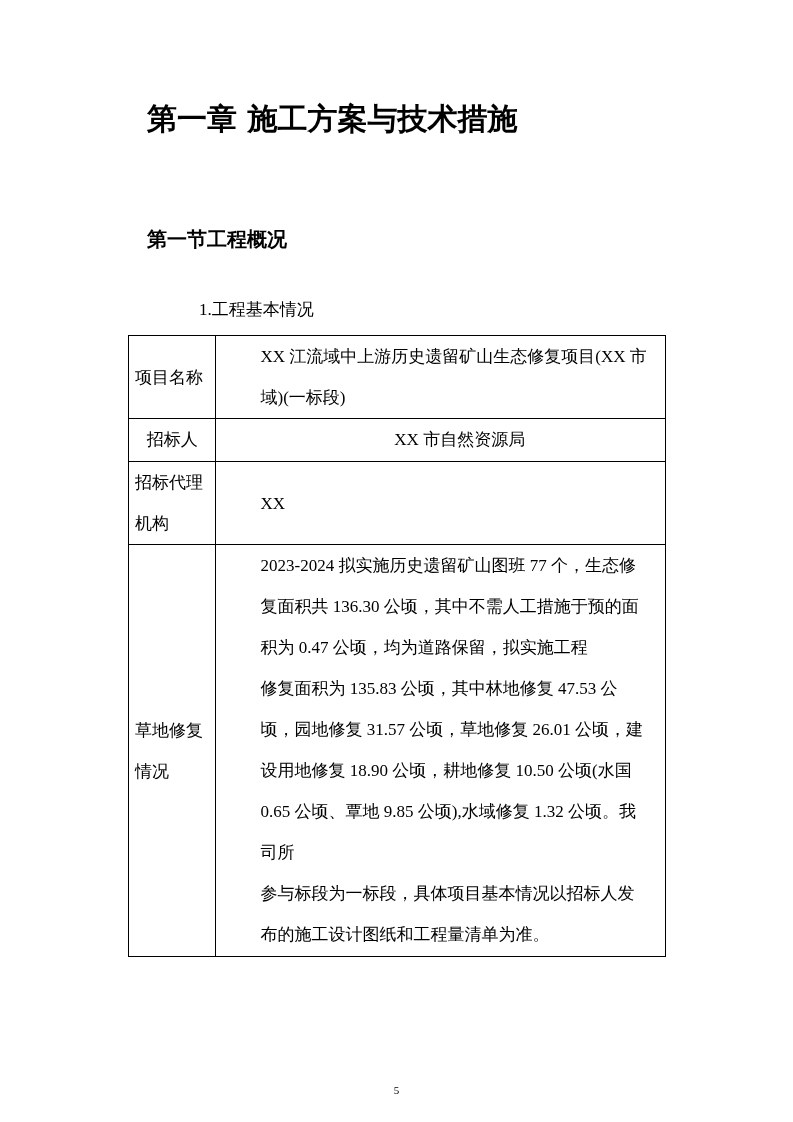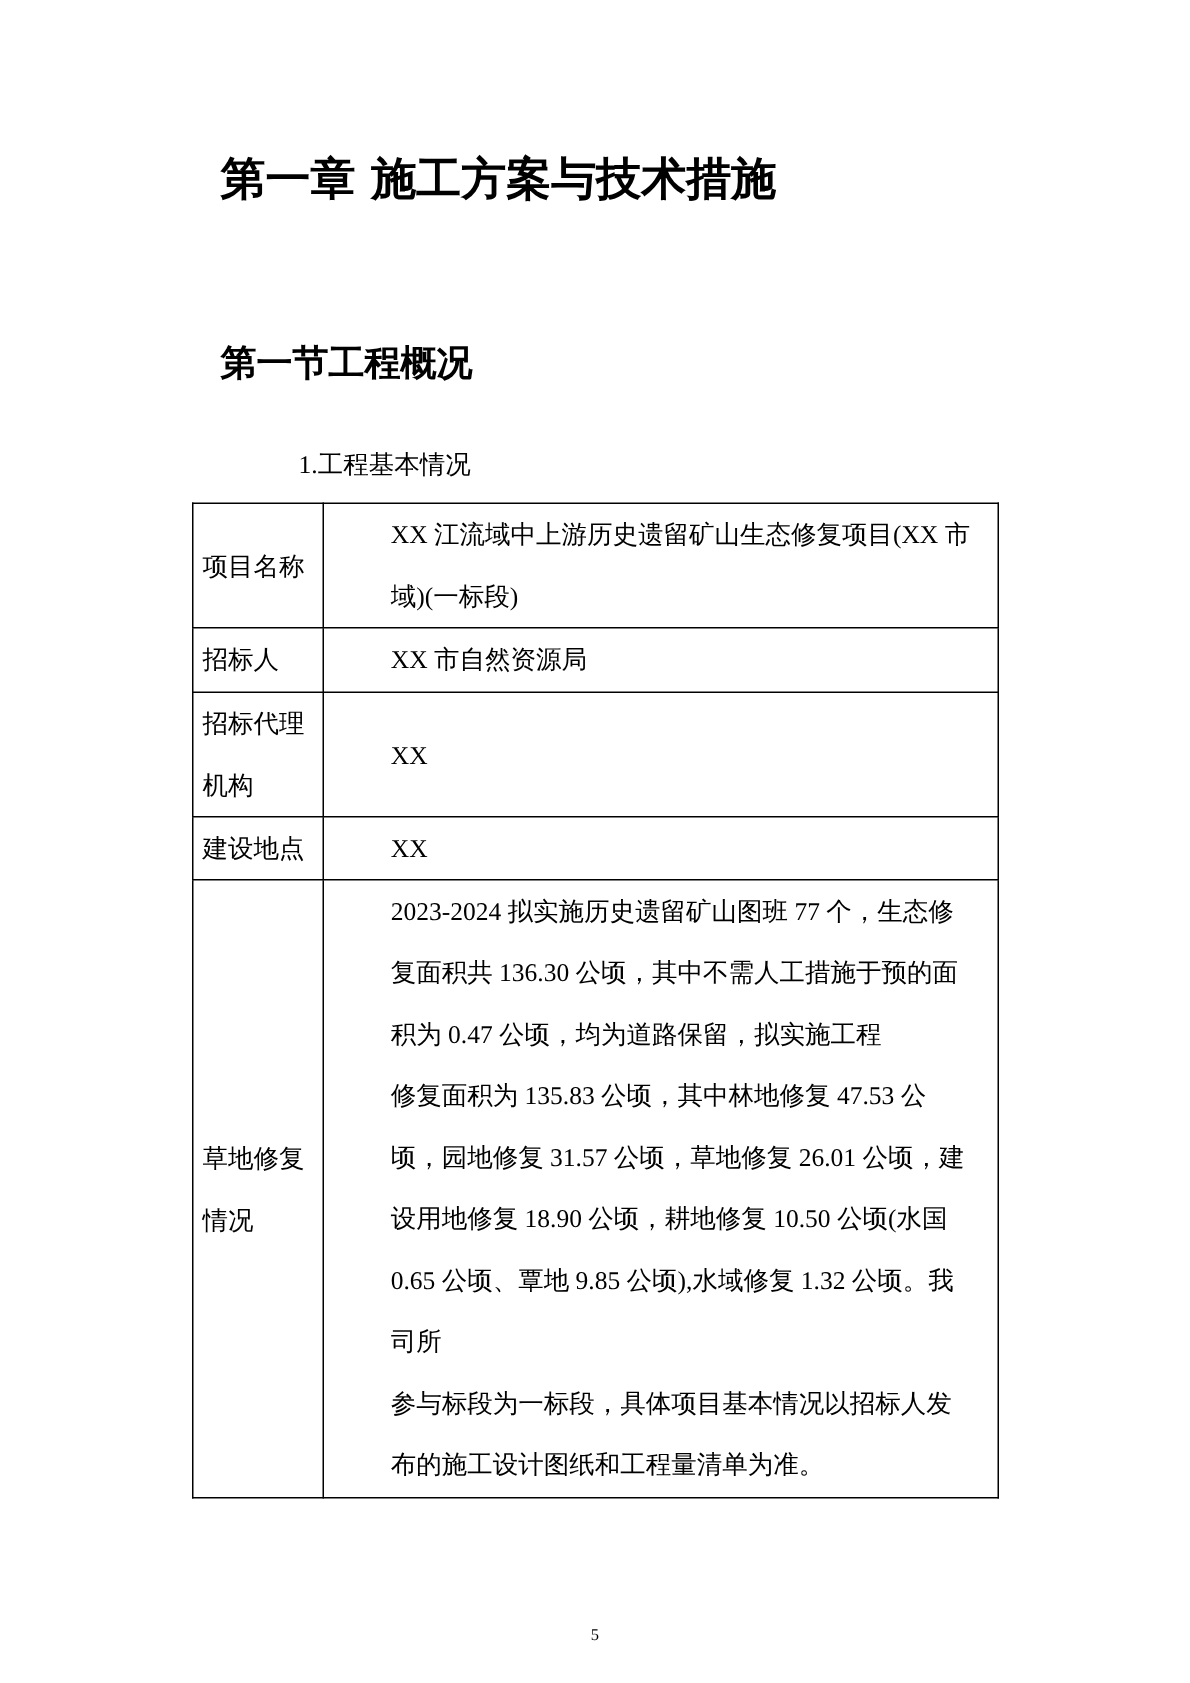--- a/index.html
+++ b/index.html
@@ -1,20 +1,20 @@
 <!DOCTYPE html>
 <html><head>
   <meta charset="utf-8">
   <style>
     html, body { margin: 0; padding: 0; background: #ffffff; }
     body { width: 793px; height: 1122px; position: relative; overflow: hidden;
       font-family: "Liberation Serif", "DejaVu Serif", serif; color: #000; }
     .chapter-title { position: absolute; left: 147px; top: 99px; font-size: 30px; font-weight: bold;
       font-family: "DejaVu Sans", sans-serif; letter-spacing: 0px; white-space: nowrap; }
-    .section-title { position: absolute; left: 147px; top: 226px; font-size: 24px; font-weight: bold;
+    .section-title { position: absolute; left: 147px; top: 226px; font-size: 20px; font-weight: bold;
       font-family: Liberation Mono, monospace; white-space: nowrap; }
     .subsection-title { position: absolute; left: 159px; top: 298px; font-size: 17px; white-space: nowrap; margin-left: 40px; }
     table.info { position: absolute; left: 128px; top: 335px; width: 538px; border-collapse: collapse;
       font-size: 17px; }
     table.info td { border: 1px solid #000; vertical-align: top; padding: 0 6px; line-height: 41px; }
     table.info td.label { width: 88px; }
     table.info td.value { width: 424px; padding-left: 44px; }
     td.vcenter { vertical-align: middle !important; }
     .line { display: block; white-space: nowrap; }
     .page-number { position: absolute; left: 0; width: 793px; top: 1084px; text-align: center; font-size: 11px; }
@@ -30,42 +30,34 @@
   <tbody>
     <tr style="height:83px;">
       <td class="label vcenter">
         <span class="line">项目名称</span>
       </td>
       <td class="value">
         <span class="line">XX 江流域中上游历史遗留矿山生态修复项目(XX 市</span>
         <span class="line">域)(一标段)</span>
       </td>
     </tr>
-    <tr style="height:43px;">
+    <tr style="height:43px;text-align:center;">
       <td class="label">
         <span class="line">招标人</span>
       </td>
       <td class="value">
         <span class="line">XX 市自然资源局</span>
       </td>
     </tr>
     <tr style="height:83px;margin-left:24px;">
       <td class="label">
         <span class="line">招标代理</span>
         <span class="line">机构</span>
       </td>
       <td class="value vcenter">
-        <span class="line">XX</span>
-      </td>
-    </tr>
-    <tr style="height:42px;">
-      <td class="label">
-        <span class="line">建设地点</span>
-      </td>
-      <td class="value">
         <span class="line">XX</span>
       </td>
     </tr>
     <tr style="height:412px;">
       <td class="label vcenter">
         <span class="line">草地修复</span>
         <span class="line">情况</span>
       </td>
       <td class="value">
         <span class="line">2023-2024 拟实施历史遗留矿山图班 77 个，生态修</span>

